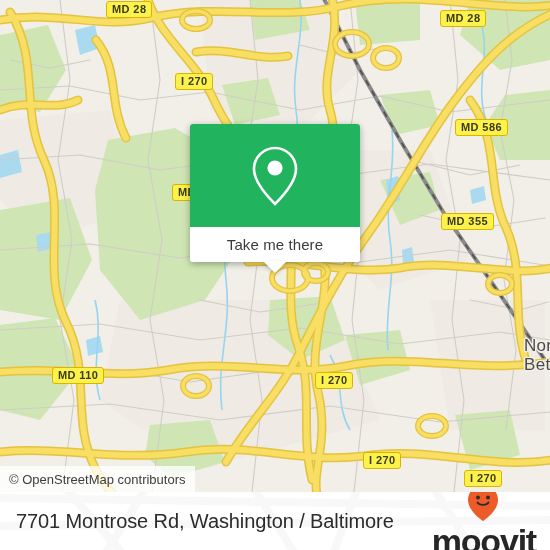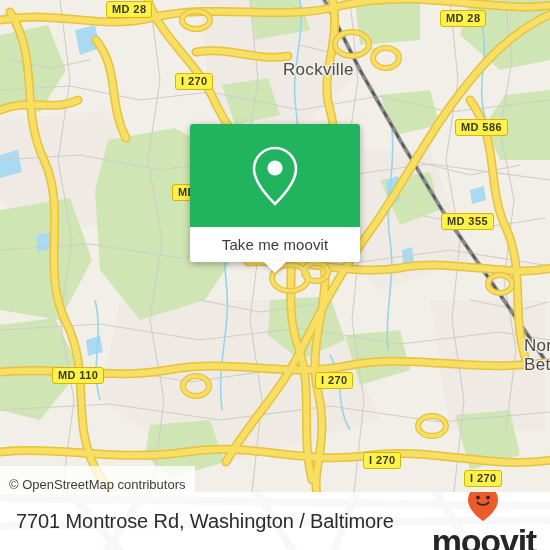--- a/index.html
+++ b/index.html
@@ -105,21 +105,21 @@
     filter: drop-shadow(0 2px 2px rgba(0,0,0,.18));
   }
 
   
   #attribution {
     position: absolute;
     left: 0;
     top: 466px;
     height: 26px;
     display: flex;
-    align-items: flex-end;
+    align-items: center;
     padding: 0 9px 0 9px;
     background: rgba(255,255,255,.78);
     color: #3d3d3d;
     font-family: "Liberation Sans", sans-serif;
     font-size: 13px;
     white-space: nowrap;
   }
 
   
   #footer {
@@ -305,21 +305,20 @@
             <ellipse cx="290" cy="278" rx="18" ry="13"></ellipse>
             <ellipse cx="316" cy="272" rx="12" ry="9"></ellipse>
             <ellipse cx="196" cy="386" rx="13" ry="10"></ellipse>
             <ellipse cx="432" cy="426" rx="14" ry="10"></ellipse>
             <ellipse cx="500" cy="284" rx="12" ry="9"></ellipse>
           </g>
         </g>
       </g>
     </svg>
 
-    <div class="place-label" style="left:283px; top:60px;">Rockville</div>
 
     <div class="place-label two-line" style="left:524px; top:336px;">
       <div>North</div>
       <div>Bethesda</div>
     </div>
 
     <div class="shield" style="left:106px; top:1px;">MD 28</div>
     <div class="shield" style="left:440px; top:10px;">MD 28</div>
     <div class="shield" style="left:175px; top:73px;">I 270</div>
     <div class="shield" style="left:455px; top:119px;">MD 586</div>
@@ -331,21 +330,21 @@
     <div class="shield" style="left:464px; top:470px;">I 270</div>
 
     <div id="card">
       <div id="card-top">
         <svg width="52" height="64" viewBox="0 0 52 64" fill="none">
           <path d="M26 4 C14.4 4 5 13.4 5 25 C5 38 20 54 26 60 C32 54 47 38 47 25 C47 13.4 37.6 4 26 4 Z" stroke="#ffffff" stroke-width="2.6" fill="none"></path>
           <circle cx="26" cy="24" r="7.6" fill="#ffffff"></circle>
         </svg>
       </div>
       <div id="card-bottom">
-        <span id="card-cta">Take me moovit</span>
+        <span id="card-cta">Take me there</span>
       </div>
       <div id="card-tail"></div>
     </div>
 
     <div id="attribution">
       <span>© OpenStreetMap contributors</span>
     </div>
   </div>
 
   <div id="footer">

